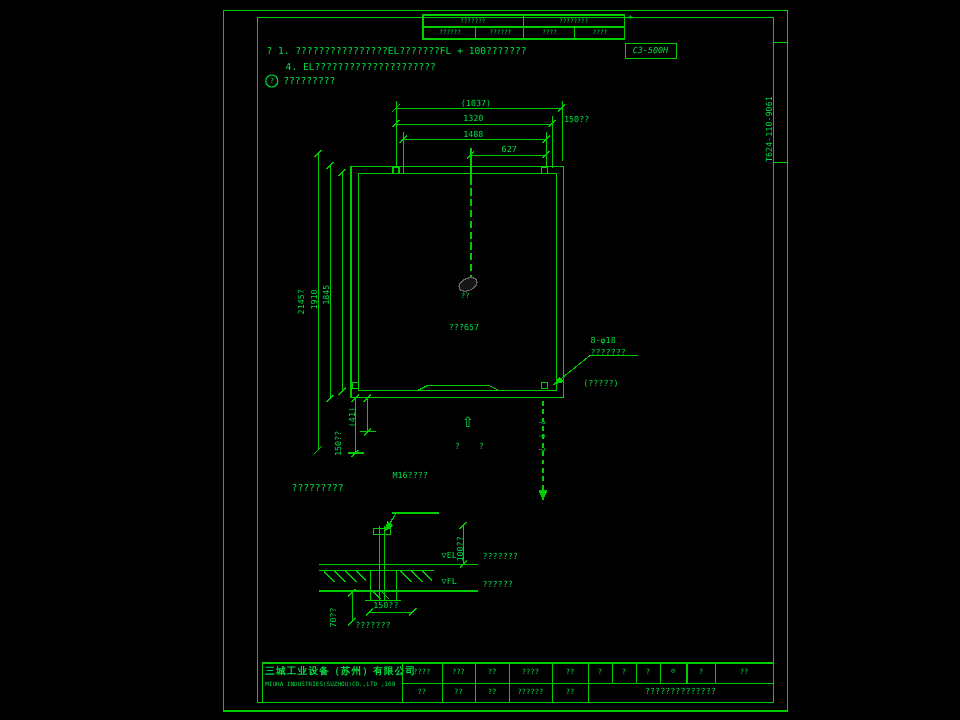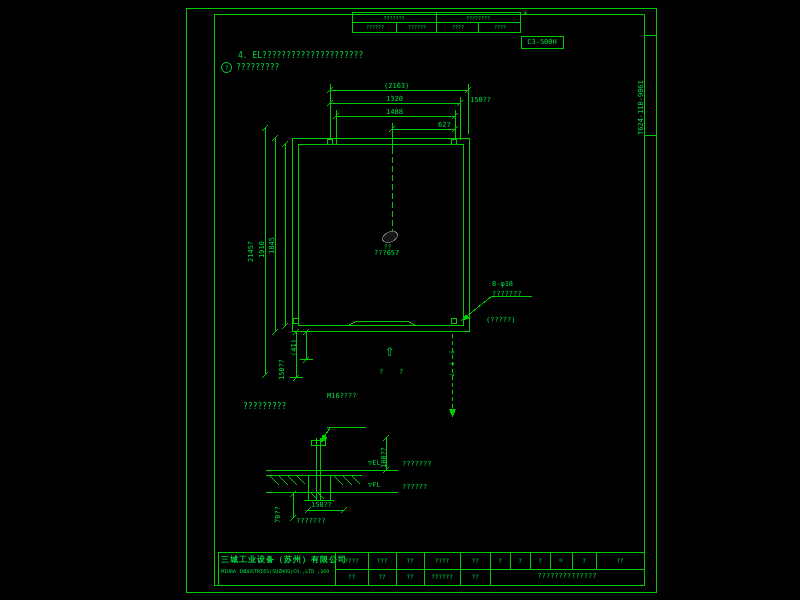--- a/index.html
+++ b/index.html
@@ -105,46 +105,47 @@
     <line x1="335.5" y1="569.5" x2="644.5" y2="569.5"></line>
     <line x1="490.5" y1="552.5" x2="490.5" y2="569.5"></line>
     <line x1="510.5" y1="552.5" x2="510.5" y2="569.5"></line>
     <line x1="530.5" y1="552.5" x2="530.5" y2="569.5"></line>
     <line x1="550.5" y1="552.5" x2="550.5" y2="569.5"></line>
     <line x1="572.5" y1="552.5" x2="572.5" y2="569.5"></line>
     <line x1="596.5" y1="552.5" x2="596.5" y2="569.5"></line>
     <line x1="490.5" y1="569.5" x2="490.5" y2="585.5"></line>
   </svg>
 
+  <div class="lbl s8" style="left:222px;top:38px;">? 1. ????????????????EL???????FL + 100???????</div>
   <div class="lbl s8" style="left:238px;top:51px;">4. EL?????????????????????</div>
   <span class="circle-marker" style="position:absolute;left:221px;top:62px;">?</span>
   <div class="lbl s8" style="left:236px;top:63px;">?????????</div>
 
   <div class="lbl s5 ctr" style="left:354px;top:15px;width:80px;">???????</div>
   <div class="lbl s5 ctr" style="left:438px;top:15px;width:80px;">????????</div>
   <div class="lbl s5 ctr" style="left:354px;top:24px;width:42px;">??????</div>
   <div class="lbl s5 ctr" style="left:398px;top:24px;width:38px;">??????</div>
   <div class="lbl s5 ctr" style="left:438px;top:24px;width:40px;">????</div>
   <div class="lbl s5 ctr" style="left:480px;top:24px;width:40px;">????</div>
   <div class="lbl s8" style="left:523px;top:11px;">*</div>
-  <div class="lbl ctr" style="left:521px;top:38px;width:42px;">C3-500H</div>
+  <div class="lbl ctr" style="left:521px;top:38px;width:42px;font-style:italic;">C3-500H</div>
   <div class="lbl rot" style="left:646px;top:126px;">T624-110-9061</div>
 
-  <div class="lbl" style="left:384px;top:82px;">(2163)</div>
+  <div class="lbl" style="left:384px;top:82px;">(1037)</div>
   <div class="lbl" style="left:386px;top:95px;">1320</div>
   <div class="lbl" style="left:386px;top:108px;">1488</div>
-  <div class="lbl" style="left:438px;top:121px;">627</div>
+  <div class="lbl" style="left:418px;top:121px;">627</div>
   <div class="lbl" style="left:470px;top:96px;">150??</div>
   <div class="lbl rot" style="left:256px;top:253px;">2145?</div>
   <div class="lbl rot" style="left:267px;top:249px;">1910</div>
   <div class="lbl rot" style="left:277px;top:245px;">1845</div>
   <div class="lbl rot" style="left:299px;top:347px;">(41)</div>
   <div class="lbl rot" style="left:287px;top:371px;">150??</div>
   <div class="lbl s6" style="left:384px;top:243px;">??</div>
-  <div class="lbl" style="left:374px;top:249px;">???657</div>
+  <div class="lbl" style="left:374px;top:269px;">???657</div>
   <div class="lbl" style="left:492px;top:280px;">8-φ18</div>
   <div class="lbl" style="left:492px;top:290px;">???????</div>
   <div class="lbl" style="left:486px;top:316px;">(?????)</div>
   <div class="lbl arrow-glyph" style="left:385px;top:342px;">⇧</div>
   <div class="lbl" style="left:379px;top:368px;">?</div>
   <div class="lbl" style="left:399px;top:368px;">?</div>
   <div class="lbl vtext" style="left:446px;top:350px;">???</div>
 
   <div class="lbl s8" style="left:243px;top:402px;">?????????</div>
   <div class="lbl" style="left:327px;top:392px;">M16????</div>

